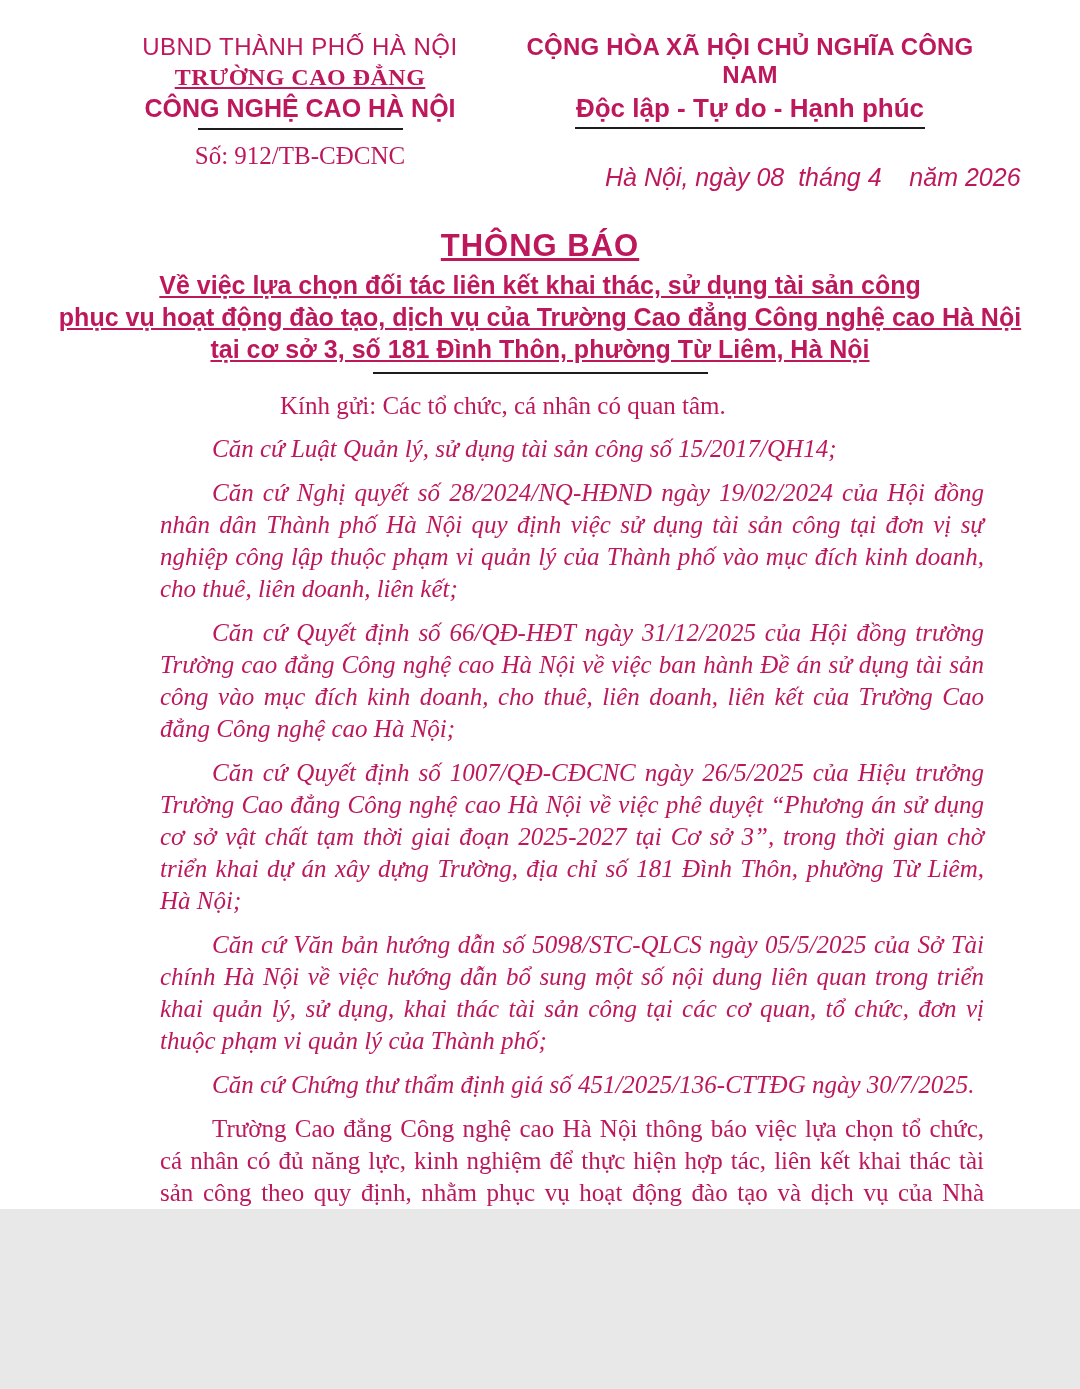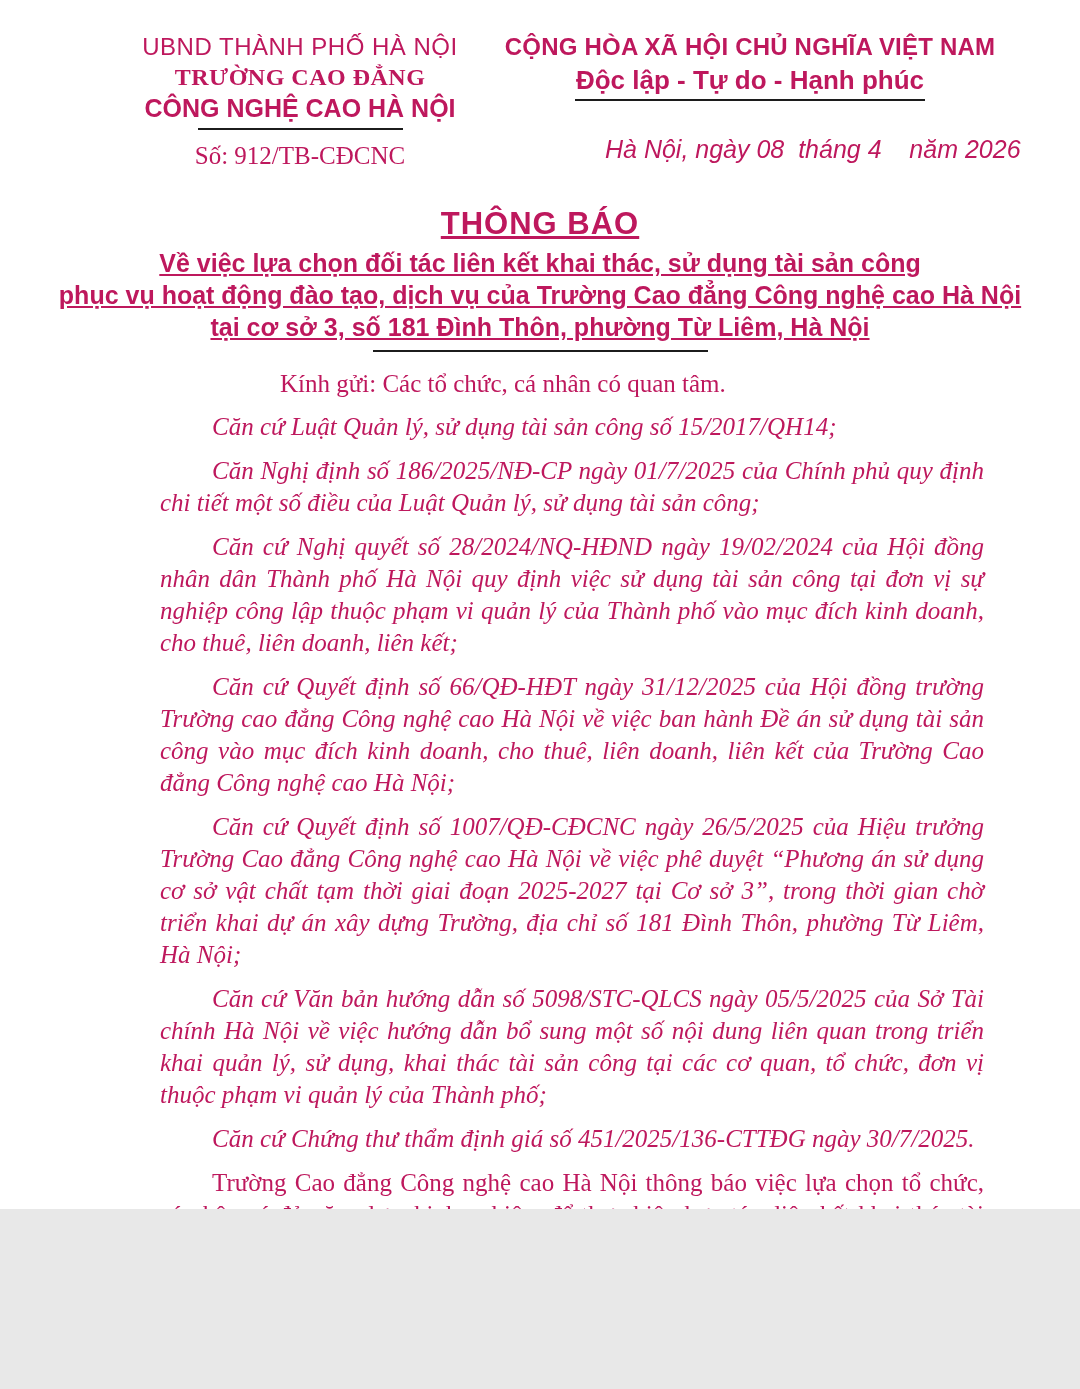--- a/index.html
+++ b/index.html
@@ -13,21 +13,21 @@
     overflow: hidden;
     font-family: "Liberation Serif", serif;
   }
 
   
   .header { display: flex; align-items: flex-start; padding-top: 33px; }
   .h-left  { width: 400px; margin-left: 100px; text-align: center; }
   .h-right { width: 500px; margin-left: 0; text-align: center; }
 
   .hl-parent { font: 400 24px/28px "Liberation Sans", sans-serif; letter-spacing: .5px; }
-  .hl-org1   { font: 700 24px/32px "Liberation Serif", serif; letter-spacing: .5px; }
+  .hl-org1   { font: 700 24px/32px "Liberation Serif", serif; letter-spacing: .5px; text-decoration: underline; }
   .hl-org2   { font: 700 25px/31px "Liberation Sans", sans-serif; }
   .hl-rule   { width: 205px; border-bottom: 2px solid #1c1c1c; margin: 4px auto 0; }
   .doc-no    { font: 400 25px/31px "Liberation Serif", serif; margin-top: 10px; }
 
   .hr-country { font: 700 24px/28px "Liberation Sans", sans-serif; letter-spacing: .2px; }
   .hr-motto   { font: 700 26px/33px "Liberation Sans", sans-serif; margin-top: 3px; }
   .hr-rule    { width: 350px; border-bottom: 2px solid #1c1c1c; margin: 2px auto 0; }
   .date-line  {
     font: italic 400 25px/31px "Liberation Sans", sans-serif;
     margin: 33px 0 0 105px;
@@ -69,42 +69,41 @@
   <div class="header">
     <div class="h-left">
       <div class="hl-parent">UBND THÀNH PHỐ HÀ NỘI</div>
       <div class="hl-org1">TRƯỜNG CAO ĐẲNG</div>
       <div class="hl-org2">CÔNG NGHỆ CAO HÀ NỘI</div>
       <div class="hl-rule"></div>
       <div class="doc-no">Số: 912/TB-CĐCNC</div>
     </div>
 
     <div class="h-right">
-      <div class="hr-country">CỘNG HÒA XÃ HỘI CHỦ NGHĨA VIỆT NAM</div>
+      <div class="hr-country">CỘNG HÒA XÃ HỘI CHỦ NGHĨA CÔNG NAM</div>
       <div class="hr-motto">Độc lập - Tự do - Hạnh phúc</div>
       <div class="hr-rule"></div>
       <div class="date-line">Hà Nội, ngày 08  tháng 4    năm 2026</div>
     </div>
   </div>
 
   <div class="title-block">
     <div class="doc-title">THÔNG BÁO</div>
     <div class="subtitle">
       <div>Về việc lựa chọn đối tác liên kết khai thác, sử dụng tài sản công</div>
       <div>phục vụ hoạt động đào tạo, dịch vụ của Trường Cao đẳng Công nghệ cao Hà Nội</div>
       <div>tại cơ sở 3, số 181 Đình Thôn, phường Từ Liêm, Hà Nội</div>
     </div>
     <div class="sub-rule"></div>
   </div>
 
   <div class="salutation">Kính gửi: Các tổ chức, cá nhân có quan tâm.</div>
 
   <div class="content">
     <p class="legal">Căn cứ Luật Quản lý, sử dụng tài sản công số 15/2017/QH14;</p>
-    <p class="legal">Căn Nghị định số 186/2025/NĐ-CP ngày 01/7/2025 của Chính phủ quy định chi tiết một số điều của Luật Quản lý, sử dụng tài sản công;</p>
     <p class="legal">Căn cứ Nghị quyết số 28/2024/NQ-HĐND ngày 19/02/2024 của Hội đồng nhân dân Thành phố Hà Nội quy định việc sử dụng tài sản công tại đơn vị sự nghiệp công lập thuộc phạm vi quản lý của Thành phố vào mục đích kinh doanh, cho thuê, liên doanh, liên kết;</p>
     <p class="legal">Căn cứ Quyết định số 66/QĐ-HĐT ngày 31/12/2025 của Hội đồng trường Trường cao đẳng Công nghệ cao Hà Nội về việc ban hành Đề án sử dụng tài sản công vào mục đích kinh doanh, cho thuê, liên doanh, liên kết của Trường Cao đẳng Công nghệ cao Hà Nội;</p>
     <p class="legal">Căn cứ Quyết định số 1007/QĐ-CĐCNC ngày 26/5/2025 của Hiệu trưởng Trường Cao đẳng Công nghệ cao Hà Nội về việc phê duyệt “Phương án sử dụng cơ sở vật chất tạm thời giai đoạn 2025-2027 tại Cơ sở 3”, trong thời gian chờ triển khai dự án xây dựng Trường, địa chỉ số 181 Đình Thôn, phường Từ Liêm, Hà Nội;</p>
     <p class="legal">Căn cứ Văn bản hướng dẫn số 5098/STC-QLCS ngày 05/5/2025 của Sở Tài chính Hà Nội về việc hướng dẫn bổ sung một số nội dung liên quan trong triển khai quản lý, sử dụng, khai thác tài sản công tại các cơ quan, tổ chức, đơn vị thuộc phạm vi quản lý của Thành phố;</p>
     <p class="legal">Căn cứ Chứng thư thẩm định giá số 451/2025/136-CTTĐG ngày 30/7/2025.</p>
 
     <p class="announce">Trường Cao đẳng Công nghệ cao Hà Nội thông báo việc lựa chọn tổ chức, cá nhân có đủ năng lực, kinh nghiệm để thực hiện hợp tác, liên kết khai thác tài sản công theo quy định, nhằm phục vụ hoạt động đào tạo và dịch vụ của Nhà trường, với các nội dung sau:</p>
 
     <p class="sec-h1">1. Thông tin tài sản, thời hạn liên kết:</p>
     <p class="sec-h2">1.1. Thông tin tài sản:</p>

